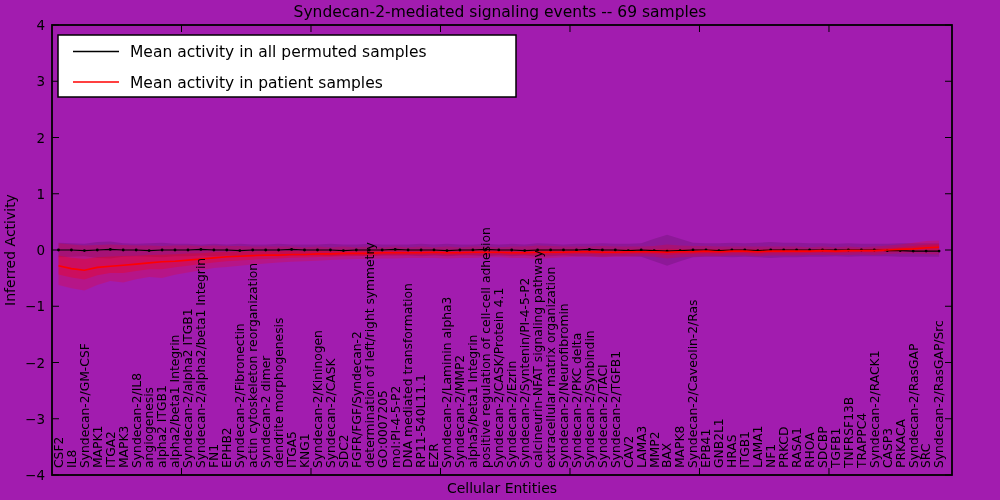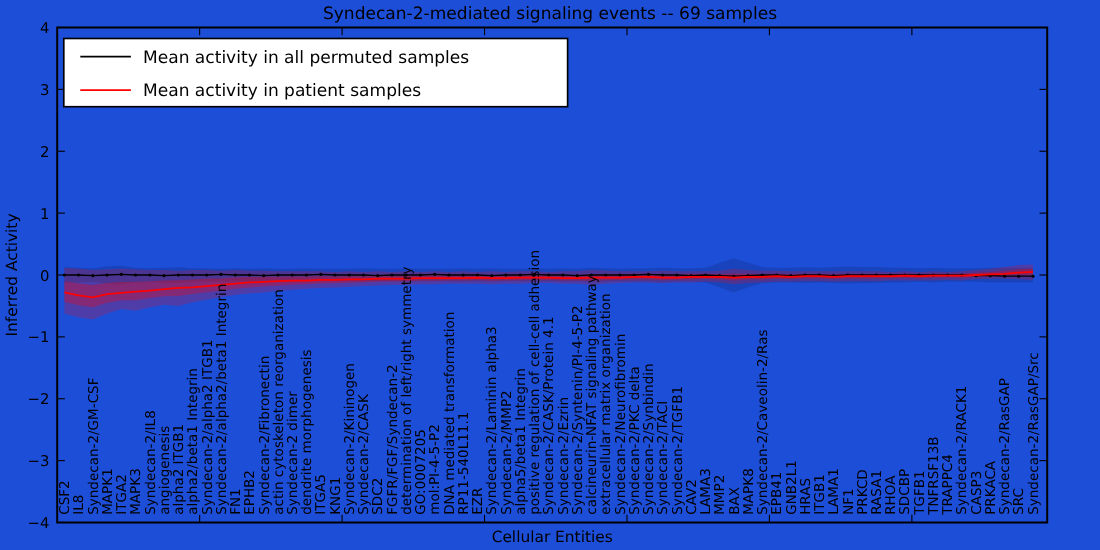--- a/index.html
+++ b/index.html
@@ -1,16 +1,16 @@
 <!DOCTYPE html>
 <html><head>
 <meta charset="utf-8">
 <style>
   html,body{margin:0;padding:0;background:#ffffff;}
-  .figure{position:relative;width:1000px;height:500px;background:#1d4ed8;overflow:hidden;
+  .figure{position:relative;width:1000px;height:500px;background:#a21caf;overflow:hidden;
           font-family:"DejaVu Sans","Liberation Sans",sans-serif;}
   svg text{font-family:"DejaVu Sans","Liberation Sans",sans-serif;fill:#000000;}
 </style>
 </head>
 <body>
 
 <div class="figure">
   <svg id="chart-svg" width="1000" height="500" viewBox="0 0 1000 500">
 
     <text x="500" y="17" text-anchor="middle" font-size="15.5">Syndecan-2-mediated signaling events -- 69 samples</text>

